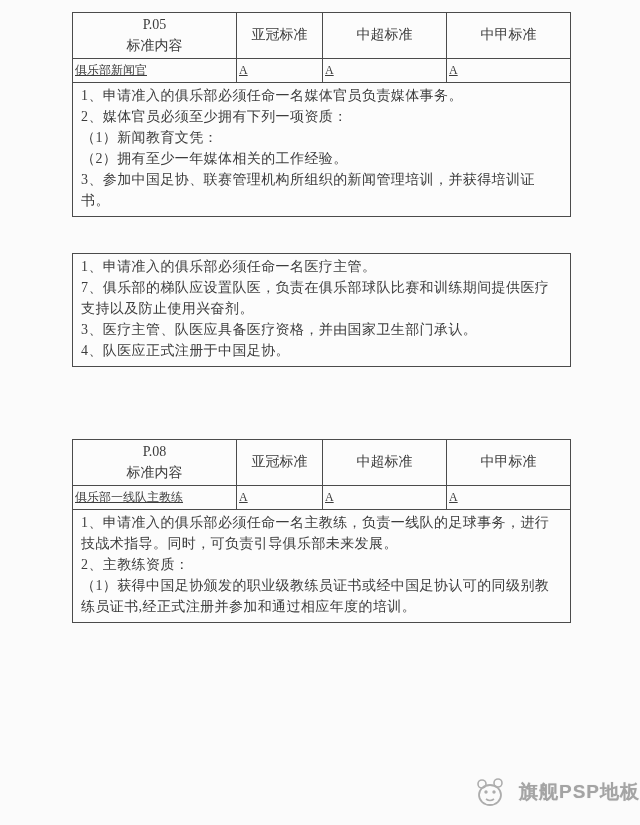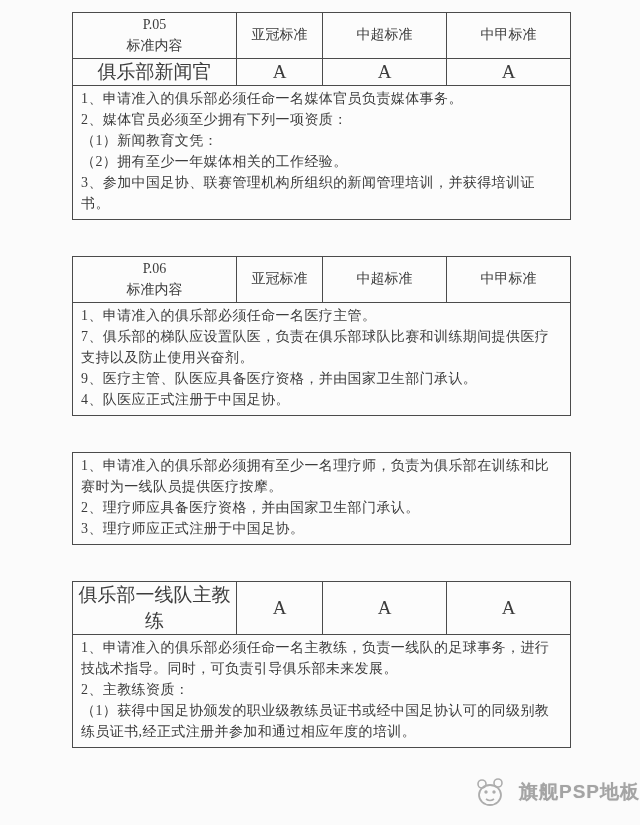--- a/index.html
+++ b/index.html
@@ -36,24 +36,25 @@
     vertical-align: middle;
     font-size: 14px;
     line-height: 1.45;
     padding: 0 2px;
   }
   .code-line, .content-label-line {
     display: block;
   }
   .role-row td {
     height: 23px;
-    text-align: center;
+    text-align: left;
     vertical-align: middle;
-    font-size: 19px;
+    font-size: 12px;
     padding: 0 2px;
+    text-decoration: underline;
   }
   .grade {
     font-size: 15px;
   }
   .body-cell {
     padding: 2px 8px 5px 8px;
     font-size: 14px;
     letter-spacing: 0.4px;
     line-height: 21px;
     vertical-align: top;
@@ -128,66 +129,59 @@
     </table>
 
     <table class="standard-table">
       <colgroup>
           <col style="width:164px">
           <col style="width:86px">
           <col style="width:124px">
           <col style="width:124px">
         </colgroup>
       <tbody>
-        <tr class="header-row">
-          <td class="hdr-cell">
-            <span class="code-line">P.06</span>
-            <span class="content-label-line">标准内容</span>
-          </td>
-          <td class="hdr-cell">亚冠标准</td>
-          <td class="hdr-cell">中超标准</td>
-          <td class="hdr-cell">中甲标准</td>
-        </tr>
         <tr>
           <td class="body-cell" colspan="4">
             <p>1、申请准入的俱乐部必须任命一名医疗主管。</p>
             <p>7、俱乐部的梯队应设置队医，负责在俱乐部球队比赛和训练期间提供医疗支持以及防止使用兴奋剂。</p>
-            <p>9、医疗主管、队医应具备医疗资格，并由国家卫生部门承认。</p>
+            <p>3、医疗主管、队医应具备医疗资格，并由国家卫生部门承认。</p>
             <p>4、队医应正式注册于中国足协。</p>
           </td>
         </tr>
       </tbody>
     </table>
 
     <table class="standard-table">
       <colgroup>
           <col style="width:164px">
           <col style="width:86px">
           <col style="width:124px">
           <col style="width:124px">
         </colgroup>
       <tbody>
-        <tr>
-          <td class="body-cell" colspan="4">
-            <p>1、申请准入的俱乐部必须拥有至少一名理疗师，负责为俱乐部在训练和比赛时为一线队员提供医疗按摩。</p>
-            <p>2、理疗师应具备医疗资格，并由国家卫生部门承认。</p>
-            <p>3、理疗师应正式注册于中国足协。</p>
-          </td>
-        </tr>
-      </tbody>
-    </table>
-
-    <table class="standard-table">
-      <colgroup>
-          <col style="width:164px">
-          <col style="width:86px">
-          <col style="width:124px">
-          <col style="width:124px">
-        </colgroup>
-      <tbody>
+      </tbody>
+    </table>
+
+    <table class="standard-table">
+      <colgroup>
+          <col style="width:164px">
+          <col style="width:86px">
+          <col style="width:124px">
+          <col style="width:124px">
+        </colgroup>
+      <tbody>
+        <tr class="header-row">
+          <td class="hdr-cell">
+            <span class="code-line">P.08</span>
+            <span class="content-label-line">标准内容</span>
+          </td>
+          <td class="hdr-cell">亚冠标准</td>
+          <td class="hdr-cell">中超标准</td>
+          <td class="hdr-cell">中甲标准</td>
+        </tr>
         <tr class="role-row">
           <td>俱乐部一线队主教练</td>
           <td class="grade">A</td>
           <td class="grade">A</td>
           <td class="grade">A</td>
         </tr>
         <tr>
           <td class="body-cell" colspan="4">
             <p>1、申请准入的俱乐部必须任命一名主教练，负责一线队的足球事务，进行技战术指导。同时，可负责引导俱乐部未来发展。</p>
             <p>2、主教练资质：</p>

